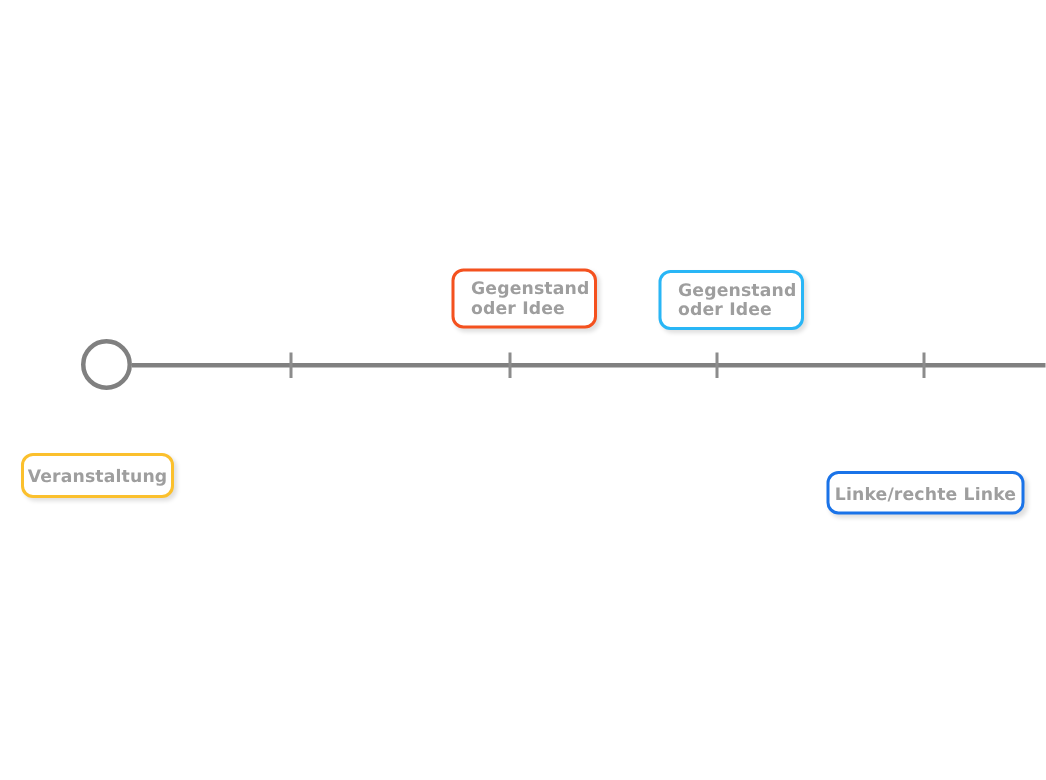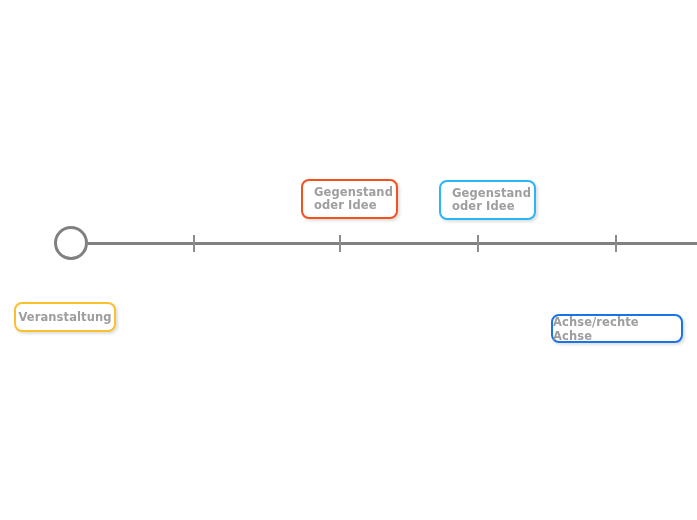--- a/index.html
+++ b/index.html
@@ -122,16 +122,16 @@
   <div class="node node-idea node-idea-2" style="left:439px; top:180px;">
     <span class="node-label">Gegenstand
 oder Idee</span>
   </div>
 
   <div class="node node-event">
     <span class="node-label">Veranstaltung</span>
   </div>
 
   <div class="node node-axis">
-    <span class="node-label">Achse/rechte Achse</span>
+    <span class="node-label">Linke/rechte Linke</span>
   </div>
 
 </div>
 
 </body></html>

